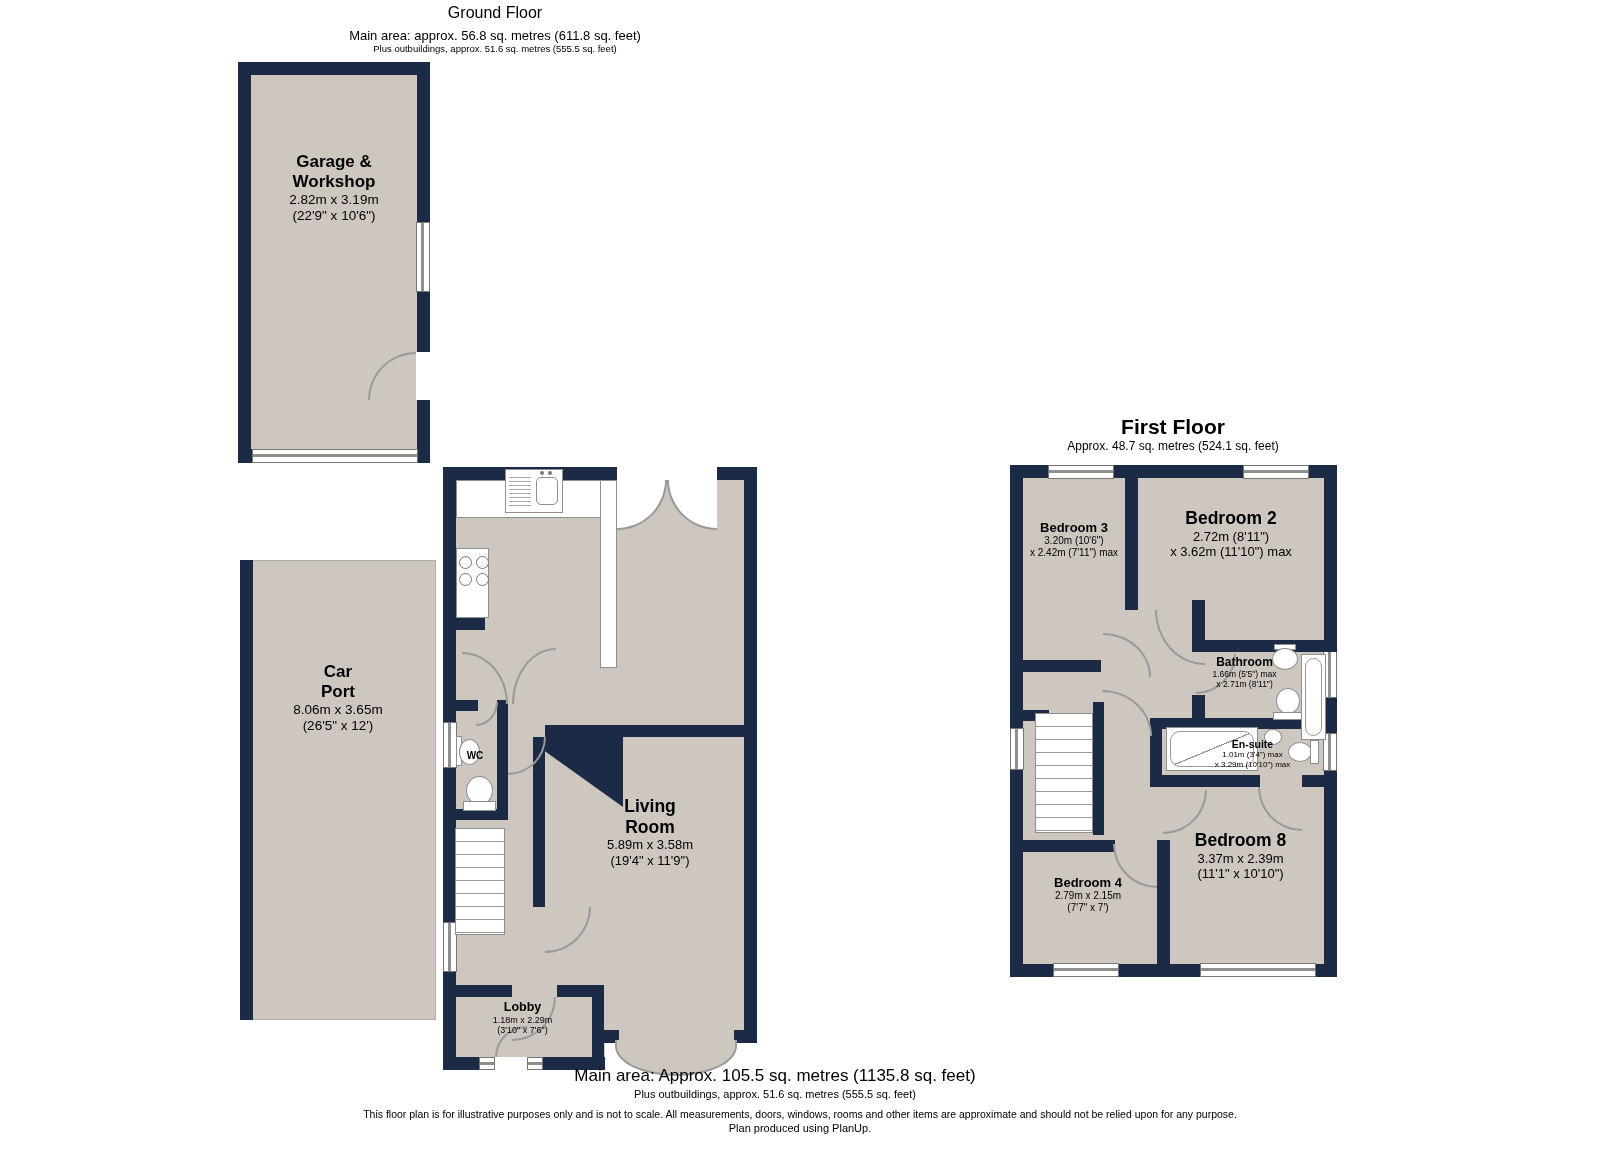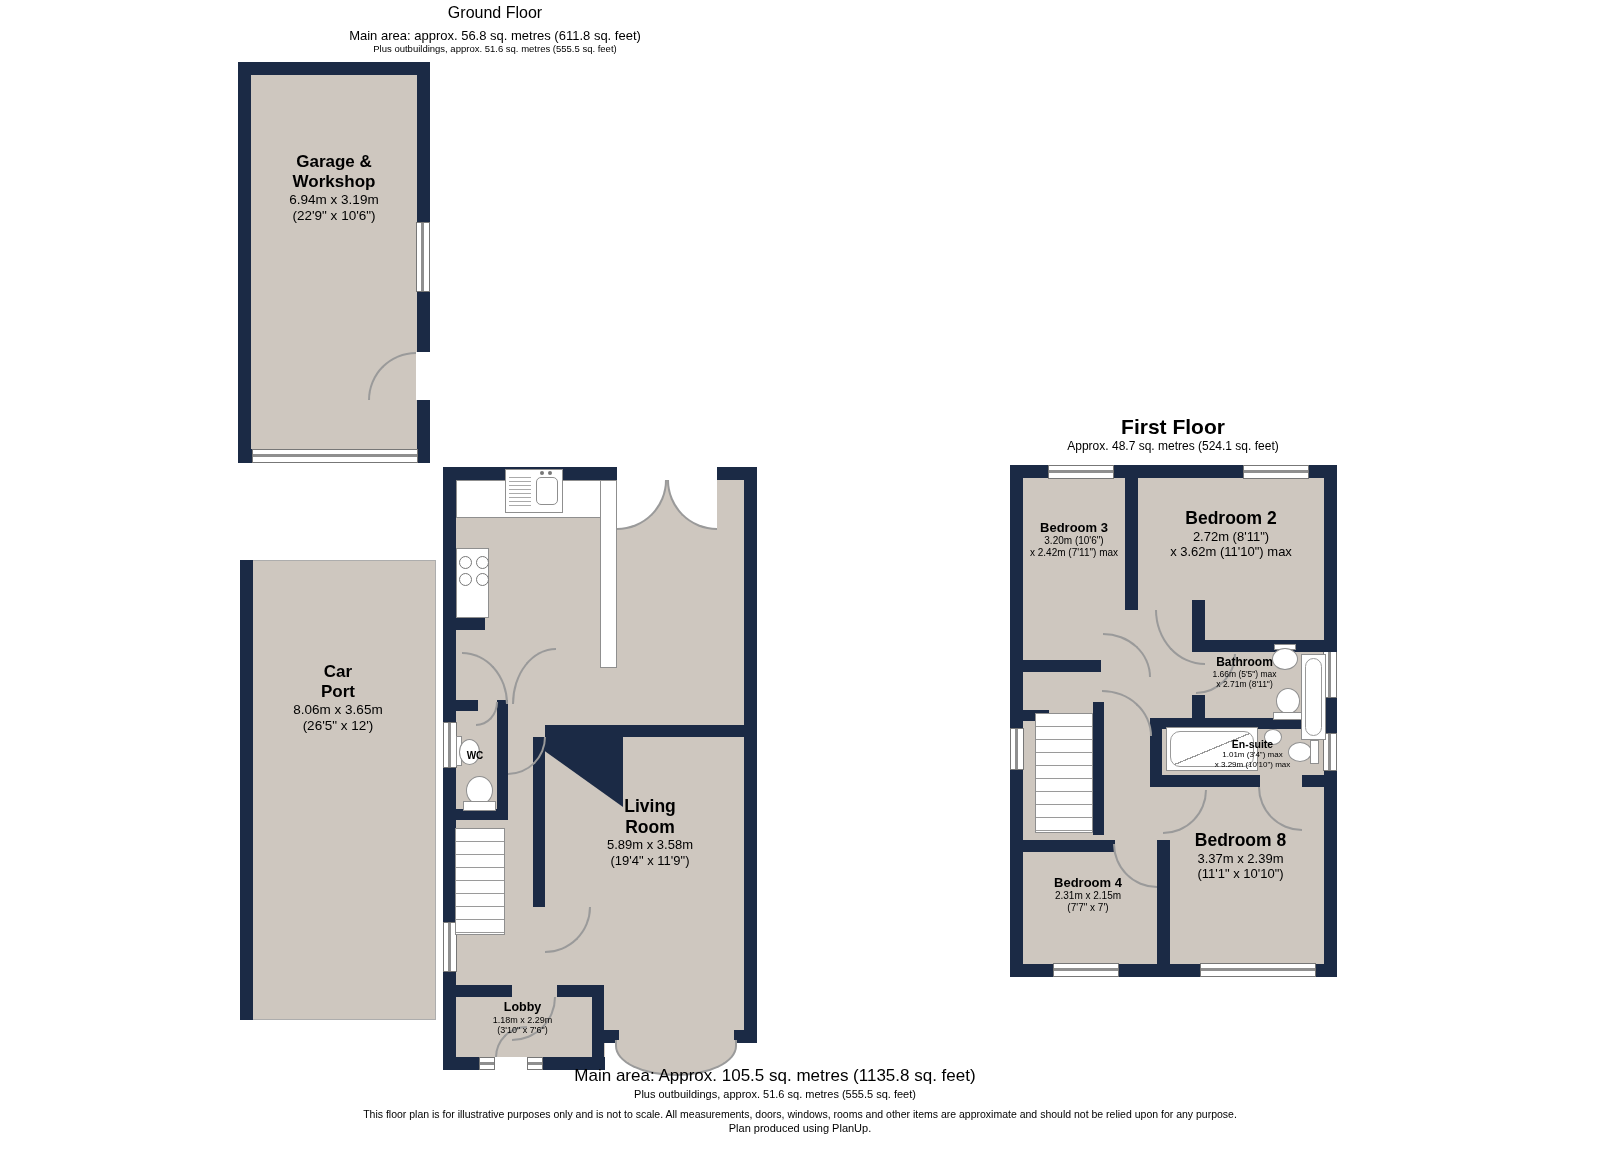--- a/index.html
+++ b/index.html
@@ -50,21 +50,21 @@
 
   <div class="wall" style="left:238px;top:62px;width:192px;height:401px"></div>
   <div class="floor" style="left:251px;top:75px;width:166px;height:374px"></div>
   <div class="win-v" style="left:416px;top:222px;width:14px;height:70px"></div>
   <div class="gap" style="left:416px;top:352px;width:14px;height:48px"></div>
   <div class="arc tl" style="left:368px;top:352px;width:48px;height:48px"></div>
   <div class="win-h" style="left:252px;top:449px;width:166px;height:14px"></div>
   <div class="lbl" style="left:238px;top:152px;width:192px">
     <span class="nm" style="font-size:17px">Garage &amp;</span>
     <span class="nm" style="font-size:17px">Workshop</span>
-    <span class="dm" style="font-size:13.5px">6.94m x 3.19m</span>
+    <span class="dm" style="font-size:13.5px">2.82m x 3.19m</span>
     <span class="dm" style="font-size:13.5px">(22'9" x 10'6")</span>
   </div>
 
   <div class="floor" style="left:240px;top:560px;width:196px;height:460px;border:1px solid #adadad;box-sizing:border-box"></div>
   <div class="wall" style="left:240px;top:560px;width:13px;height:460px"></div>
   <div class="lbl" style="left:240px;top:662px;width:196px">
     <span class="nm" style="font-size:17px">Car</span>
     <span class="nm" style="font-size:17px">Port</span>
     <span class="dm" style="font-size:13.5px">8.06m x 3.65m</span>
     <span class="dm" style="font-size:13.5px">(26'5" x 12')</span>
@@ -221,21 +221,21 @@
     <span class="dm" style="font-size:8px">1.01m (3'4") max</span>
     <span class="dm" style="font-size:8px">x 3.29m (10'10") max</span>
   </div>
   <div class="lbl" style="left:1157px;top:830px;width:167px">
     <span class="nm" style="font-size:17.5px">Bedroom 8</span>
     <span class="dm" style="font-size:13px">3.37m x 2.39m</span>
     <span class="dm" style="font-size:13px">(11'1" x 10'10")</span>
   </div>
   <div class="lbl" style="left:1023px;top:875px;width:130px">
     <span class="nm" style="font-size:13px">Bedroom 4</span>
-    <span class="dm" style="font-size:10px">2.31m x 2.15m</span>
+    <span class="dm" style="font-size:10px">2.79m x 2.15m</span>
     <span class="dm" style="font-size:10px">(7'7" x 7')</span>
   </div>
 
   <div class="ftr" style="top:1066px;font-size:17px">Main area: Approx. 105.5 sq. metres (1135.8 sq. feet)</div>
   <div class="ftr" style="top:1088px;font-size:11px">Plus outbuildings, approx. 51.6 sq. metres (555.5 sq. feet)</div>
   <div class="ftr" style="top:1108px;width:1600px;font-size:10.5px">This floor plan is for illustrative purposes only and is not to scale. All measurements, doors, windows, rooms and other items are approximate and should not be relied upon for any purpose.</div>
   <div class="ftr" style="top:1122px;width:1600px;font-size:11px">Plan produced using PlanUp.</div>
 
 </div>
 

